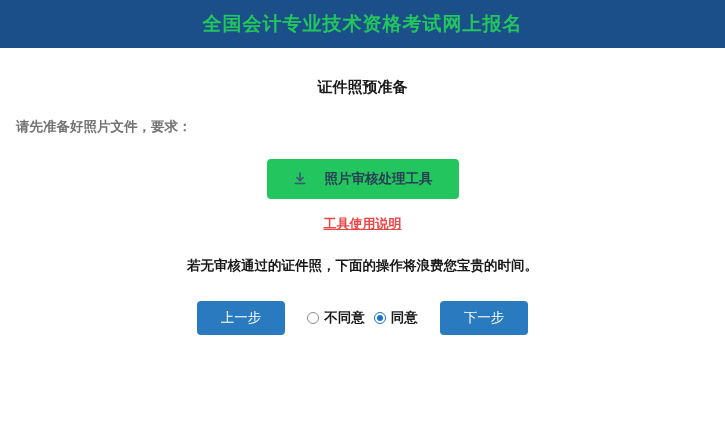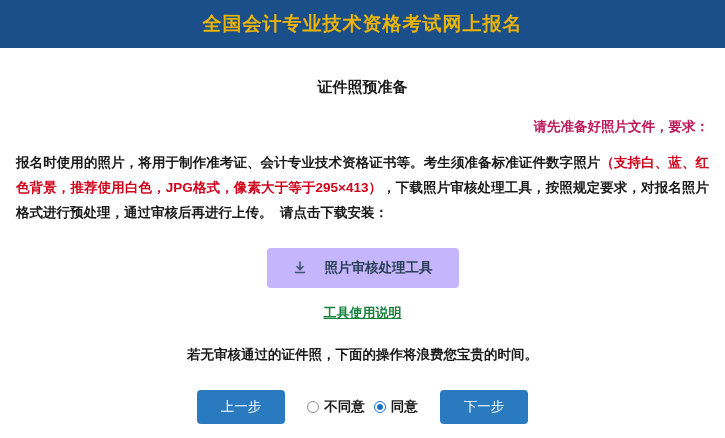--- a/index.html
+++ b/index.html
@@ -20,62 +20,61 @@
     position: relative;
   }
   .header-bar {
     height: 48px;
     background: #1b4f8a;
     display: flex;
     align-items: center;
     justify-content: center;
   }
   .header-title {
-    color: #eab308;
+    color: #22c55e;
     font-size: 19px;
     font-weight: bold;
     letter-spacing: 1px;
   }
   .content {
     padding: 0 16px;
   }
   .section-title {
     text-align: center;
     font-size: 15px;
     font-weight: bold;
     color: #1a1a1a;
     margin-top: 30px;
     margin-bottom: 20px;
   }
   .intro-line {
     font-size: 13.5px;
     font-weight: bold;
-    color: #be185d;
+    color: #737373;
     margin: 0 0 14px 0;
     line-height: 1.5;
-    text-align: right;
   }
   .para {
     font-size: 13.5px;
     font-weight: bold;
     color: #1a1a1a;
     line-height: 1.85;
     margin: 0;
     text-align: justify;
   }
   .red {
     color: #d0021b;
   }
   .tool-btn-wrap {
     display: flex;
     justify-content: center;
     margin-top: 22px;
   }
   .tool-btn {
-    background: #c4b5fd;
+    background: #22c55e;
     border: none;
     border-radius: 4px;
     color: #2a3f55;
     font-size: 13.5px;
     font-weight: bold;
     font-family: "Liberation Sans", sans-serif;
     padding: 11px 26px;
     display: flex;
     align-items: center;
     gap: 18px;
@@ -87,21 +86,21 @@
     height: 14px;
     position: relative;
   }
   .dl-icon svg { display: block; }
   .manual-wrap {
     display: flex;
     justify-content: center;
     margin-top: 16px;
   }
   .manual-link {
-    color: #15803d;
+    color: #ef4444;
     font-size: 13px;
     font-weight: bold;
     text-decoration: underline;
     cursor: pointer;
   }
   .notice {
     text-align: center;
     font-size: 13.5px;
     font-weight: bold;
     color: #1a1a1a;
@@ -171,21 +170,20 @@
   <div class="header-bar">
     <div class="header-title">全国会计专业技术资格考试网上报名</div>
   </div>
 
   <div class="content">
 
     <div class="section-title">证件照预准备</div>
 
     <p class="intro-line">请先准备好照片文件，要求：</p>
 
-    <p class="para"><span>报名时使用的照片，将用于制作准考证、会计专业技术资格证书等。考生须准备标准证件数字照片</span><span class="red">（支持白、蓝、红色背景，推荐使用白色，JPG格式，像素大于等于295×413）</span><span>，下载照片审核处理工具，按照规定要求，对报名照片格式进行预处理，通过审核后再进行上传。</span>&nbsp;&nbsp;<span>请点击下载安装：</span></p>
 
     <div class="tool-btn-wrap">
       <button class="tool-btn">
         <span class="dl-icon">
           <svg width="14" height="14" viewBox="0 0 14 14" aria-hidden="true">
             <path d="M7 1 L7 8 M4 5.5 L7 8.8 L10 5.5" stroke="#3b5670" stroke-width="1.6" fill="none" stroke-linecap="round" stroke-linejoin="round"></path>
             <path d="M2.5 11.5 L11.5 11.5" stroke="#3b5670" stroke-width="1.6" stroke-linecap="round"></path>
           </svg>
         </span>
         <span>照片审核处理工具</span>

